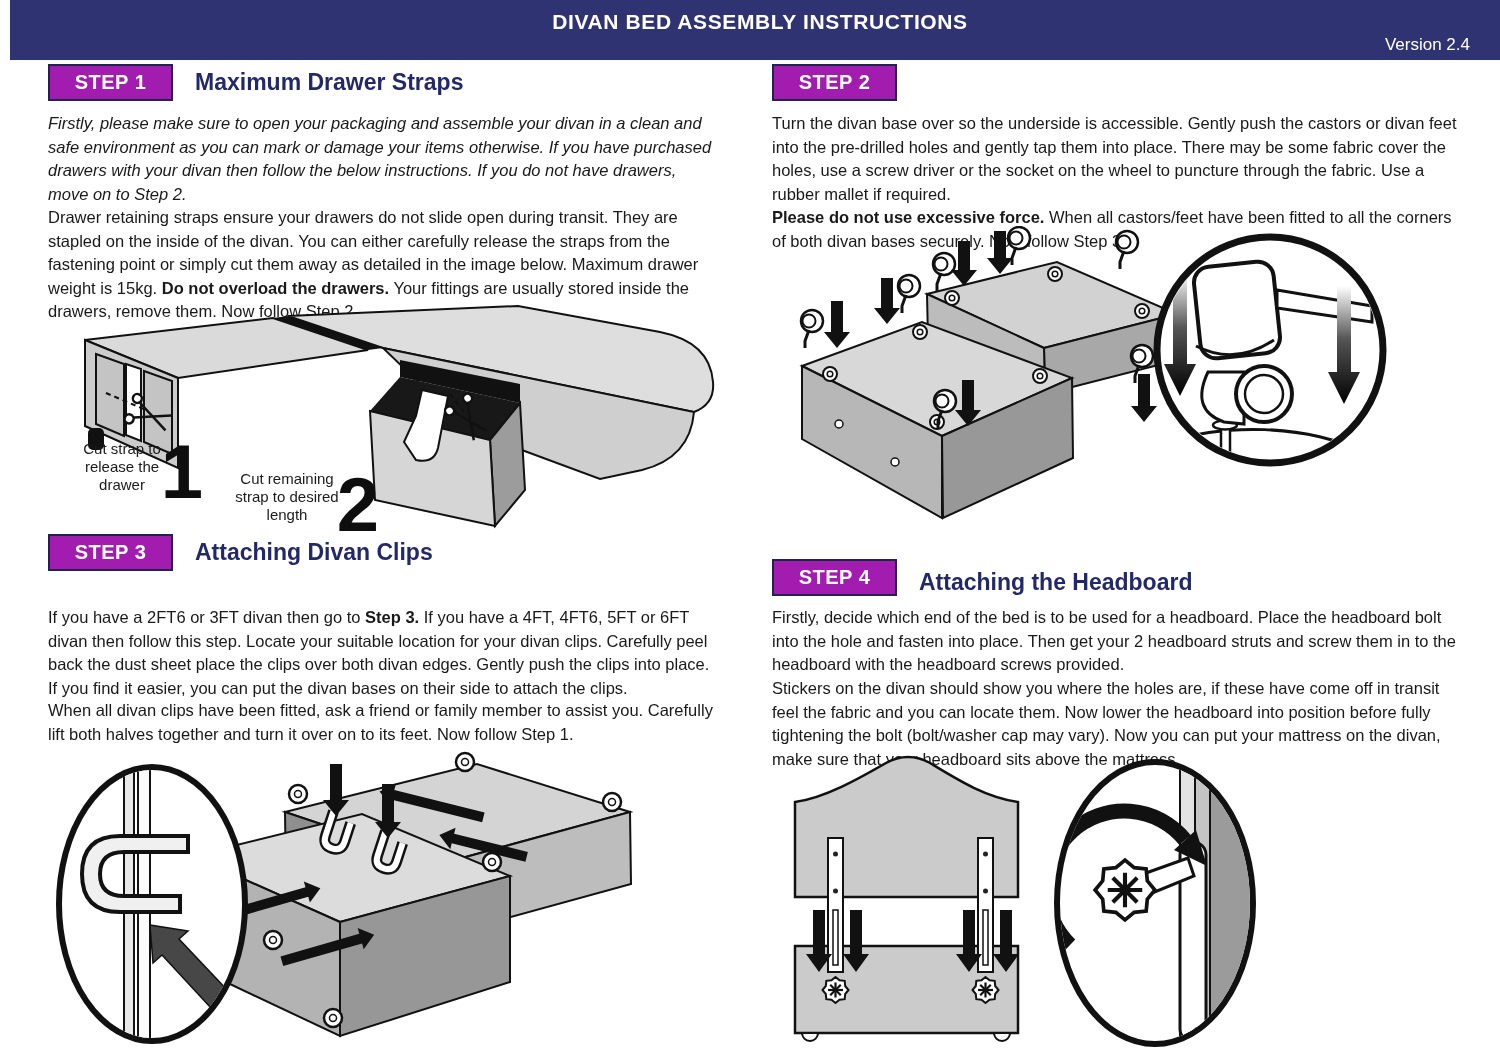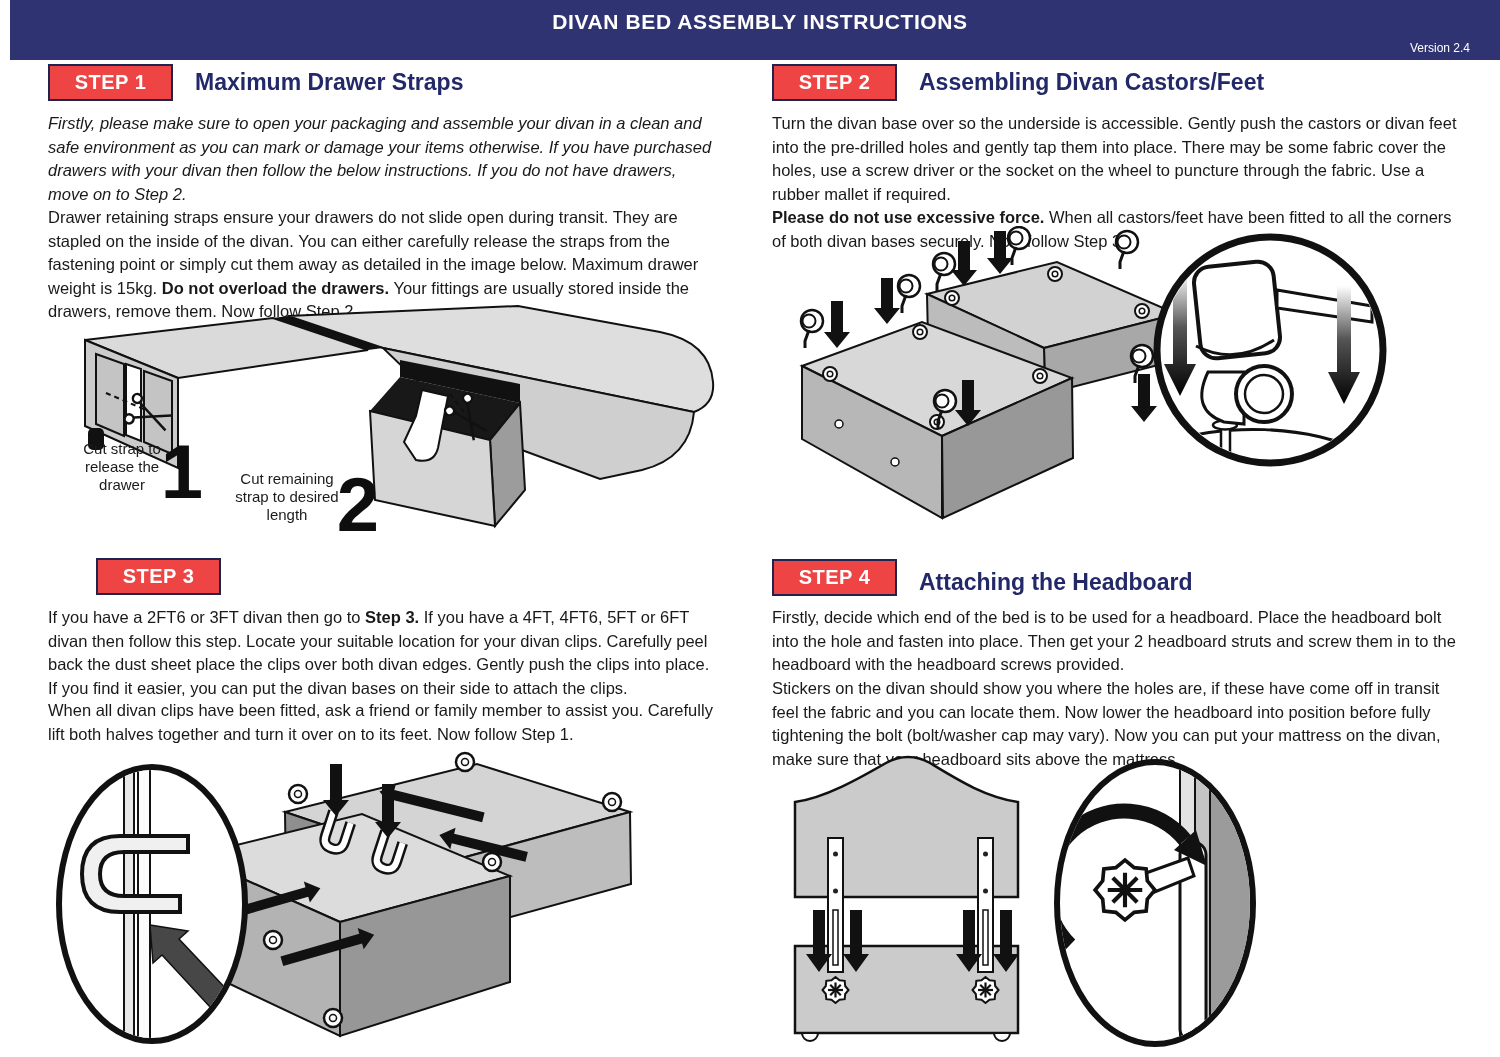--- a/index.html
+++ b/index.html
@@ -7,30 +7,30 @@
   body{
     width:1500px;height:1057px;position:relative;overflow:hidden;
     background:#ffffff;font-family:"Liberation Sans",sans-serif;
   }
   
   .topbar{position:absolute;top:0;left:0;width:1500px;height:60px;background:#303372;margin-left:10px;}
   .topbar h1{
     margin:0;color:#ffffff;text-align:center;font-size:21px;font-weight:bold;
     letter-spacing:.6px;line-height:44px;
   }
-  .version{position:absolute;right:40px;bottom:5px;color:#ffffff;font-size:12px;}
+  .version{position:absolute;right:40px;bottom:5px;color:#ffffff;font-size:17px;}
   
   .col{position:absolute;top:48px;}
   #col-left{left:48px;width:672px;height:1009px;}
   #col-right{left:772px;width:690px;height:1009px;}
   .abs{position:absolute;left:0;right:0;}
   
   .step-head{display:flex;align-items:center;height:40px;}
   .badge{
-    background:#ef4444;border:2px solid #20234f;color:#fff;font-weight:bold;
+    background:#a21caf;border:2px solid #20234f;color:#fff;font-weight:bold;
     font-size:20px;width:121px;height:33px;display:flex;align-items:center;
     justify-content:center;letter-spacing:.5px;flex:none;
   }
   .step-title{color:#232968;font-size:23px;font-weight:bold;margin-left:22px;white-space:nowrap;}
   
   p.copy{margin:0;font-size:16.5px;line-height:23.5px;color:#191919;}
   p.copy b{font-weight:bold;}
   
   svg{display:block;}
   text.fig-label{font-family:"Liberation Sans",sans-serif;font-size:15px;fill:#1b1b1b;}
@@ -119,22 +119,23 @@
     <text class="fig-label" text-anchor="middle" x="74" y="156">Cut strap to</text>
     <text class="fig-label" text-anchor="middle" x="74" y="174">release the</text>
     <text class="fig-label" text-anchor="middle" x="74" y="192">drawer</text>
     <text class="fig-num" text-anchor="middle" x="134" y="200">1</text>
     <text class="fig-label" text-anchor="middle" x="239" y="186">Cut remaining</text>
     <text class="fig-label" text-anchor="middle" x="239" y="204">strap to desired</text>
     <text class="fig-label" text-anchor="middle" x="239" y="222">length</text>
     <text class="fig-num" text-anchor="middle" x="310" y="233">2</text>
   </svg>
 
-  <div class="abs step-head" style="top:508px;margin-left:48px;">
+  <div class="abs step-head" style="top:484px;">
     <div class="badge">STEP 3</div>
+    <div class="step-title">Attaching Divan Clips</div>
   </div>
   <p class="copy abs" style="top:558px;"><span>If you have a 2FT6 or 3FT divan then go to </span><b>Step 3.</b><span> If you have a 4FT, 4FT6, 5FT or 6FT divan then follow this step. Locate your suitable location for your divan clips. Carefully peel back the dust sheet place the clips over both divan edges. Gently push the clips into place. If you find it easier, you can put the divan bases on their side to attach the clips.</span></p>
   <p class="copy abs" style="top:651px;"><span>When all divan clips have been fitted, ask a friend or family member to assist you. Carefully lift both halves together and turn it over on to its feet. Now follow Step 1.</span></p>
 
   <svg class="abs" style="top:702px;left:-8px;" width="700" height="306" viewBox="0 0 700 306">
 
     <g>
       <polygon class="ol" points="245,62 437,14 590,62 400,114" fill="#d4d4d4"></polygon>
       <polygon class="ol" points="400,114 590,62 591,134 401,186" fill="#bdbdbd"></polygon>
       <polygon class="ol" points="245,62 400,114 401,186 246,134" fill="#8f8f8f"></polygon>
@@ -182,21 +183,20 @@
         <polygon points="110,175 148,181 139,189 189,242 171,258 122,205 113,213" fill="#474747" stroke="#111" stroke-width="1.5"></polygon>
       </g>
     </g>
   </svg>
 </div>
 
 <div class="col" id="col-right">
 
   <div class="abs step-head" style="top:14px;">
     <div class="badge">STEP 2</div>
-    <div class="step-title">Assembling Divan Castors/Feet</div>
   </div>
   <p class="copy abs" style="top:64px;"><span>Turn the divan base over so the underside is accessible. Gently push the castors or divan feet into the pre-drilled holes and gently tap them into place. There may be some fabric cover the holes, use a screw driver or the socket on the wheel to puncture through the fabric. Use a rubber mallet if required.</span></p>
   <p class="copy abs" style="top:158px;"><b>Please do not use excessive force.</b><span> When all castors/feet have been fitted to all the corners of both divan bases securely. Now follow Step 3.</span></p>
 
   <svg class="abs" style="top:178px;" width="710" height="322" viewBox="0 0 710 322">
 
     <g>
       <polygon class="ol" points="155,68 285,36 405,88 272,122" fill="#d2d2d2"></polygon>
       <polygon class="ol" points="272,122 405,88 406,134 273,168" fill="#a8a8a8"></polygon>
       <polygon class="ol" points="155,68 272,122 273,168 156,114" fill="#bcbcbc"></polygon>

